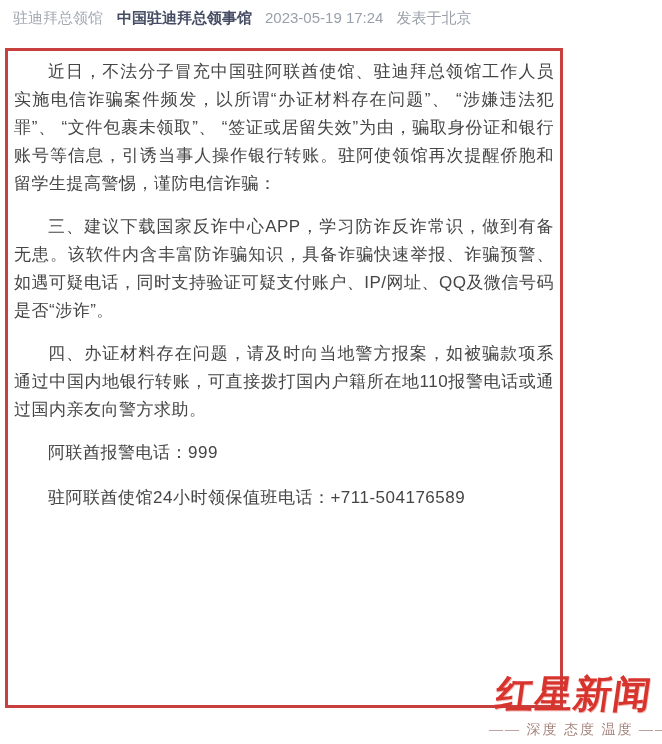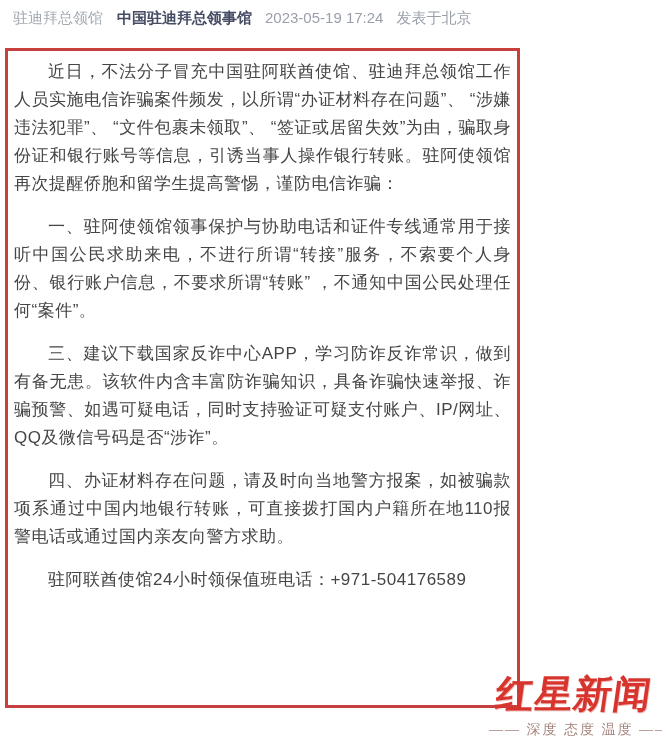--- a/index.html
+++ b/index.html
@@ -25,21 +25,21 @@
   }
   .meta-bar .source { color: #a4aab3; margin-right: 14px; }
   .meta-bar .account { color: #454c63; font-weight: bold; margin-right: 13px; }
   .meta-bar .timestamp { color: #9aa0aa; margin-right: 13px; }
   .meta-bar .location { color: #9aa0aa; }
   
   .notice-box {
     position: absolute;
     left: 5px;
     top: 48px;
-    width: 515px;
+    width: 558px;
     height: 660px;
     border: 3px solid #c7403e;
     background: #ffffff;
     padding: 7px 6px 4px 6px;
     overflow: hidden;
   }
   .notice-box p {
     font-size: 17px;
     line-height: 28px;
     color: #454545;
@@ -83,24 +83,24 @@
 <body>
 
 <div class="page">
 
   <div class="meta-bar">
     <span class="source">驻迪拜总领馆</span><span class="account">中国驻迪拜总领事馆</span><span class="timestamp">2023-05-19 17:24</span><span class="location">发表于北京</span>
   </div>
 
   <div class="notice-box">
     <p>近日，不法分子冒充中国驻阿联酋使馆、驻迪拜总领馆工作人员实施电信诈骗案件频发，以所谓“办证材料存在问题”、 “涉嫌违法犯罪”、 “文件包裹未领取”、 “签证或居留失效”为由，骗取身份证和银行账号等信息，引诱当事人操作银行转账。驻阿使领馆再次提醒侨胞和留学生提高警惕，谨防电信诈骗：</p>
-    <p>一、驻阿使领馆领事保护与协助电话和证件专线通常用于接听中国公民求助来电，不进行所谓“转接”服务，不索要个人身份、银行账户信息，不要求所谓“转账” ，不通知中国公民处理任何“案件”。</p>
     <p>三、建议下载国家反诈中心APP，学习防诈反诈常识，做到有备无患。该软件内含丰富防诈骗知识，具备诈骗快速举报、诈骗预警、如遇可疑电话，同时支持验证可疑支付账户、IP/网址、QQ及微信号码是否“涉诈”。</p>
     <p>四、办证材料存在问题，请及时向当地警方报案，如被骗款项系通过中国内地银行转账，可直接拨打国内户籍所在地110报警电话或通过国内亲友向警方求助。</p>
-    <p class="phone-line">驻阿联酋使馆24小时领保值班电话：+971-504176589</p>
+    <p class="phone-line">阿联酋报警电话：999</p>
+    <p class="phone-line">驻阿联酋使馆24小时领保值班电话：+711-504176589</p>
 
   </div>
 
   <div class="logo">
     <div class="logo-text">红星新闻</div>
     <div class="logo-tagline">—— 深度 态度 温度 ——</div>
   </div>
 
 </div>
 

